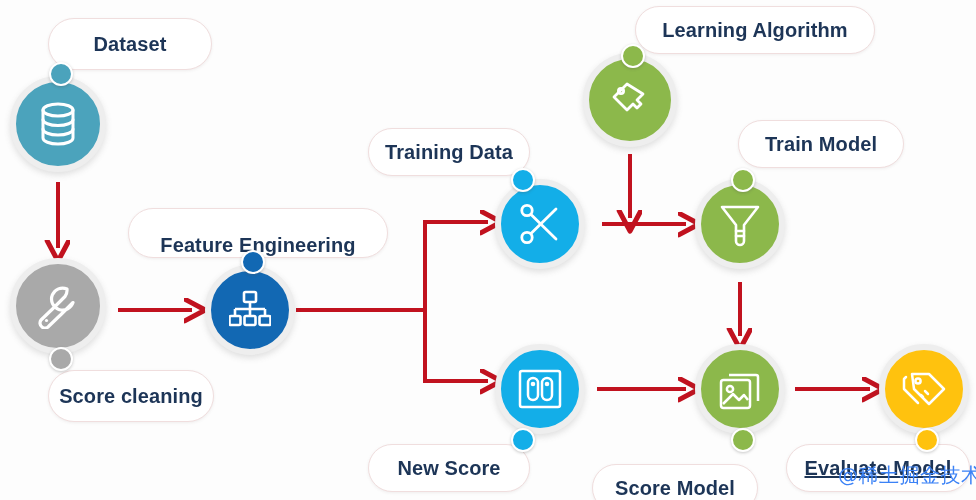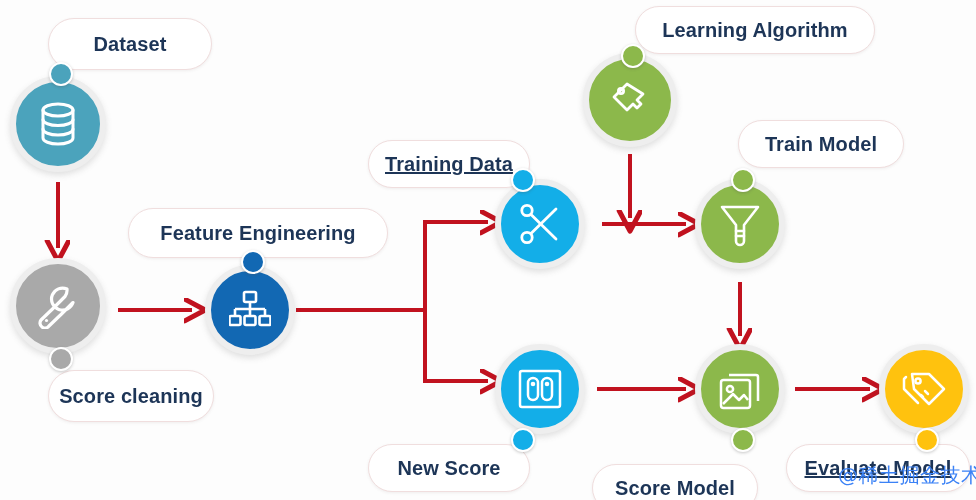--- a/index.html
+++ b/index.html
@@ -155,38 +155,38 @@
           <rect x="15" y="2" width="12" height="10" rx="1.5"></rect>
           <path d="M21,12 L21,19 M6,19 L36,19 M6,19 L6,26 M21,19 L21,26 M36,19 L36,26"></path>
           <rect x="0.5" y="26" width="11" height="9" rx="1.5"></rect>
           <rect x="15.5" y="26" width="11" height="9" rx="1.5"></rect>
           <rect x="30.5" y="26" width="11" height="9" rx="1.5"></rect>
         </g>
       </svg>
     </span>
   </div>
   <div class="dot" style="left:241px; top:250px; width:20px; height:20px; background:#1268B3;"></div>
-  <div class="pill" style="left:128px; top:208px; width:260px; height:50px;">
+  <div class="pill" style="left:128px; top:208px; width:260px; height:50px;align-items:flex-end;">
     <span>Feature Engineering</span>
   </div>
 
   <div class="node" style="left:495px; top:179px; width:90px; height:90px; background:#13AEE8;">
     <span>
       <svg width="44" height="44" viewBox="0 0 44 44">
         <g fill="none" stroke="#ffffff" stroke-width="2.8" stroke-linecap="round" stroke-linejoin="round">
           <circle cx="9" cy="8.5" r="5.2"></circle>
           <circle cx="9" cy="35.5" r="5.2"></circle>
           <path d="M13,12.5 L38,37"></path>
           <path d="M13,31.5 L38,7"></path>
         </g>
       </svg>
     </span>
   </div>
   <div class="dot" style="left:511px; top:168px; width:20px; height:20px; background:#13AEE8;"></div>
-  <div class="pill" style="left:368px; top:140px; width:162px; height:48px;text-decoration:underline;">
+  <div class="pill" style="left:368px; top:128px; width:162px; height:48px;">
     <span>Training Data</span>
   </div>
 
   <div class="node" style="left:495px; top:344px; width:90px; height:90px; background:#13AEE8;">
     <span>
       <svg width="44" height="40" viewBox="0 0 44 40">
         <g fill="none" stroke="#ffffff" stroke-width="2.5" stroke-linejoin="round">
           <rect x="2" y="2" width="40" height="36" rx="2"></rect>
           <rect x="10" y="9" width="10" height="22" rx="5"></rect>
           <rect x="24" y="9" width="10" height="22" rx="5"></rect>

